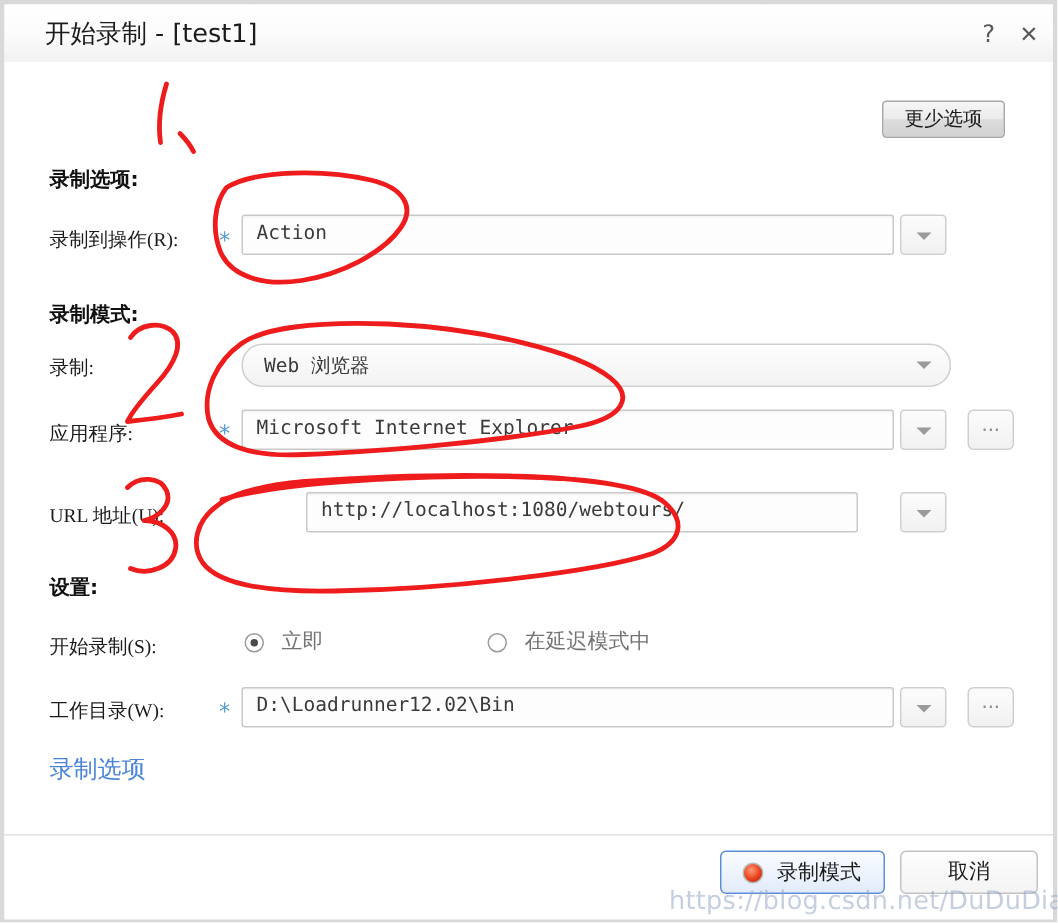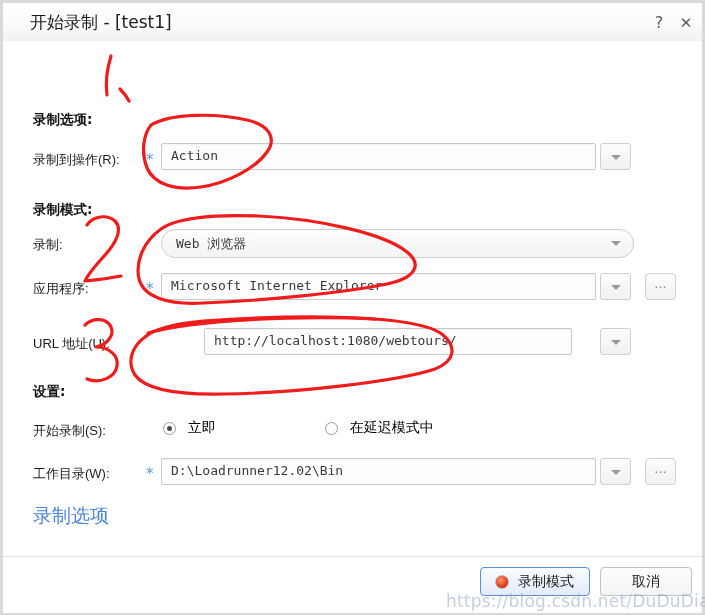--- a/index.html
+++ b/index.html
@@ -96,21 +96,21 @@
     font-size: 13.5px;
     color: #111;
     font-family: "DejaVu Sans", sans-serif;
     white-space: nowrap;
   }
 
   .field-label {
     position: absolute;
     font-size: 13px;
     color: #1b1b1b;
-    font-family: Liberation Sans, sans-serif;
+    font-family: Liberation Serif, serif;
     white-space: nowrap;
   }
   .req-star {
     position: absolute;
     color: #5b9bd5;
     font-size: 15px;
     font-family: "DejaVu Sans", sans-serif;
   }
 
   
@@ -223,29 +223,29 @@
     left: 3px; top: 3px;
     width: 5px; height: 5px;
     border-radius: 50%;
     background: #4a4a4a;
   }
   .radio-label {
     display: inline-block;
     vertical-align: middle;
     margin-left: 8px;
     font-size: 14px;
-    color: #000000;
+    color: #737373;
     font-family: "DejaVu Sans", sans-serif;
   }
 
   #rec-options-link {
     position: absolute;
     left: 30px;
     top: 462px;
-    font-size: 19px;
+    font-size: 16px;
     color: #4a84d8;
     font-family: Liberation Mono, monospace;
     cursor: pointer;
   }
 
   
   #footer {
     position: absolute;
     left: 0;
     top: 553px;
@@ -331,20 +331,21 @@
 <div id="dialog">
 
   <div id="titlebar">
     <div id="title-text">开始录制 - [test1]</div>
     <div class="titlebtn" id="help-btn">?</div>
     <div class="titlebtn" id="close-btn">✕</div>
   </div>
 
   <div id="content">
 
+    <div id="less-options-btn">更少选项</div>
 
     <div class="section-head" style="top:70px;">录制选项:</div>
 
     <div class="field-label" style="left:30px; top:110px;">录制到操作(R):</div>
     <div class="req-star" style="left:143px; top:110px;">*</div>
     <div class="combo-flat" style="left:158px; top:102px; width:435px;padding-left:24px;">
       <div class="val">Action</div>
     </div>
     <div class="arrow-btn" style="left:597px; top:102px;">
         <i></i>

